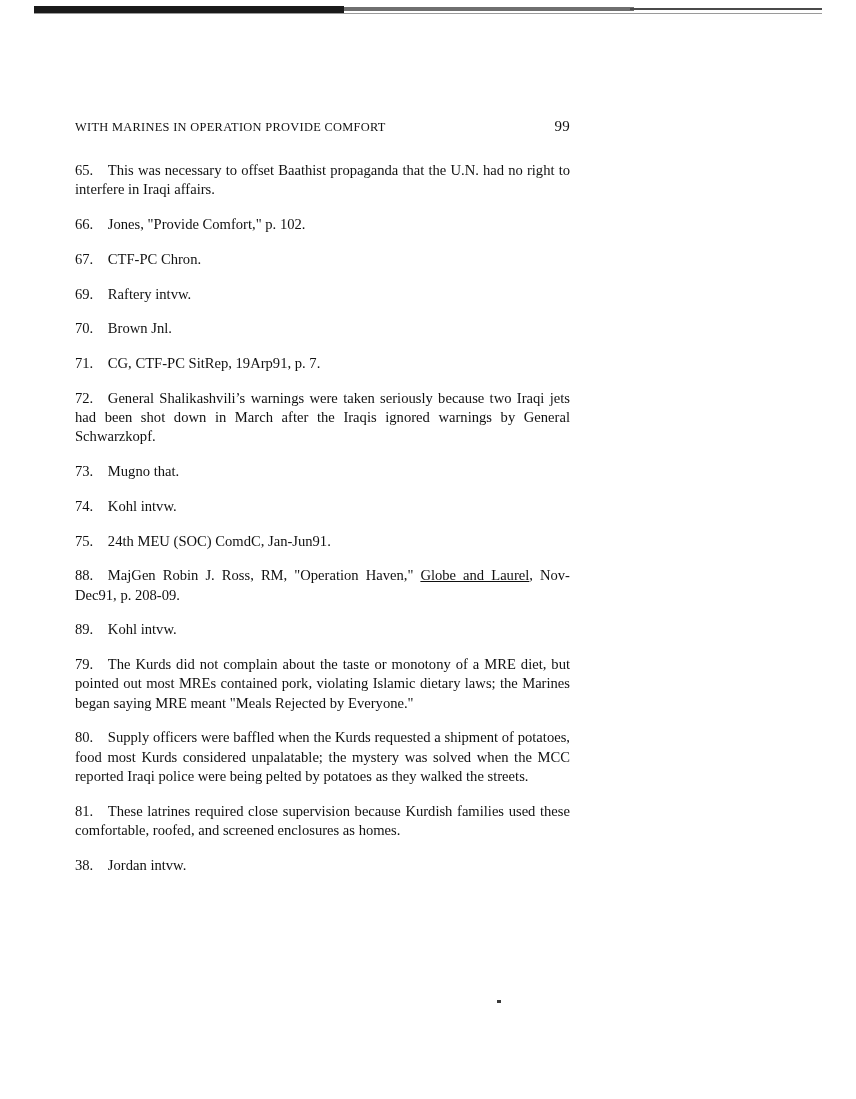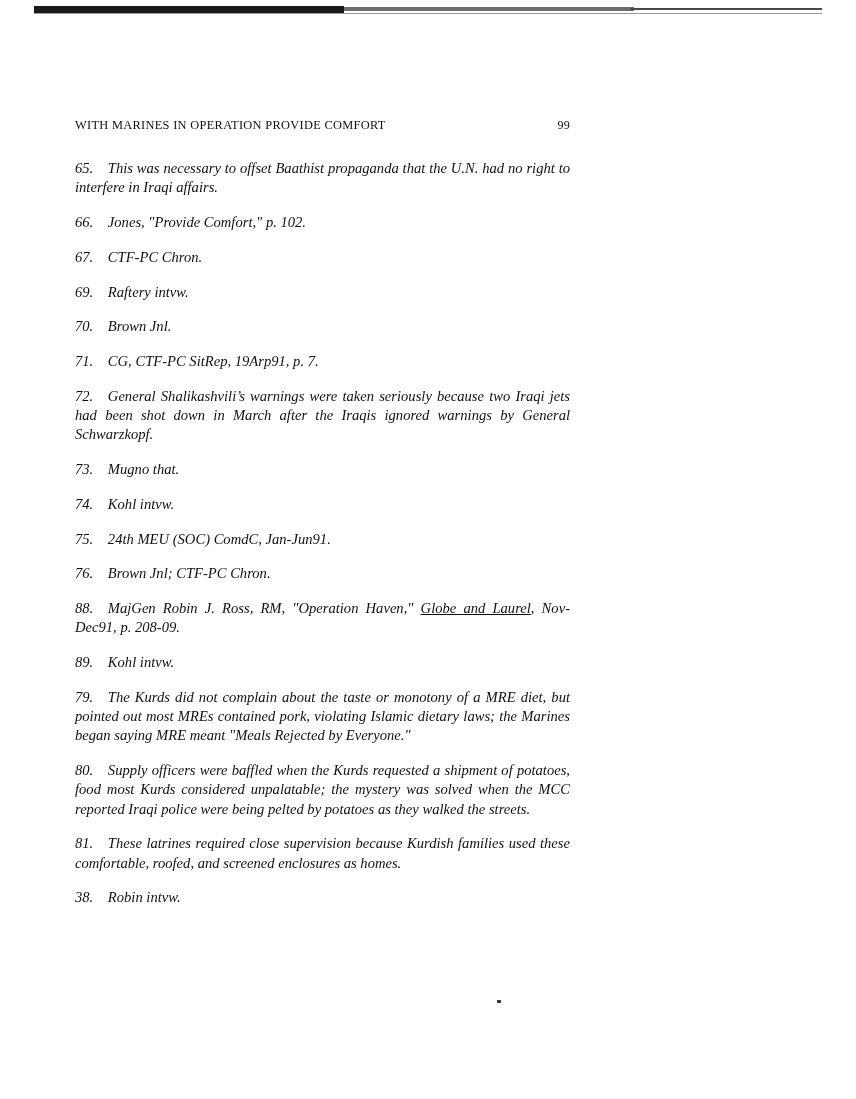--- a/index.html
+++ b/index.html
@@ -77,34 +77,33 @@
     margin-bottom: 26px;
   }
   .running-head .head-title {
     font-family: "Liberation Serif", serif;
     font-variant: small-caps;
     font-size: 12.4px;
     letter-spacing: 0.3px;
     white-space: nowrap;
   }
   .running-head .page-number {
-    font-size: 12px;
+    font-size: 15px;
     text-align: center;
   }
 
   .notes {
     font-size: 14.6px;
     line-height: 1.32;
     text-align: justify;
   }
   .note {
     margin: 0 0 15.5px 0;
     text-align: justify;
     text-justify: inter-word;
-    font-style: italic;
   }
   .note .num {
     white-space: nowrap;
   }
   .note u,
   .note .underline {
     text-decoration: underline;
   }
 
   .footer-mark {
@@ -137,24 +136,23 @@
       <p class="note"><span class="num">65.</span>  <span>This was necessary to offset Baathist propaganda that the U.N. had no right to interfere in Iraqi affairs.</span></p>
       <p class="note"><span class="num">66.</span>  <span>Jones, "Provide Comfort," p. 102.</span></p>
       <p class="note"><span class="num">67.</span>  <span>CTF-PC Chron.</span></p>
       <p class="note"><span class="num">69.</span>  <span>Raftery intvw.</span></p>
       <p class="note"><span class="num">70.</span>  <span>Brown Jnl.</span></p>
       <p class="note"><span class="num">71.</span>  <span>CG, CTF-PC SitRep, 19Arp91, p. 7.</span></p>
       <p class="note"><span class="num">72.</span>  <span>General Shalikashvili’s warnings were taken seriously because two Iraqi jets had been shot down in March after the Iraqis ignored warnings by General Schwarzkopf.</span></p>
       <p class="note"><span class="num">73.</span>  <span>Mugno that.</span></p>
       <p class="note"><span class="num">74.</span>  <span>Kohl intvw.</span></p>
       <p class="note"><span class="num">75.</span>  <span>24th MEU (SOC) ComdC, Jan-Jun91.</span></p>
-      <p class="note"><span class="num">76.</span>  <span>Brown Jnl; CTF-PC Chron.</span></p>
       <p class="note"><span class="num">88.</span>  <span>MajGen Robin J. Ross, RM, "Operation Haven," </span><span class="underline">Globe and Laurel</span><span>, Nov-Dec91, p. 208-09.</span></p>
       <p class="note"><span class="num">89.</span>  <span>Kohl intvw.</span></p>
       <p class="note"><span class="num">79.</span>  <span>The Kurds did not complain about the taste or monotony of a MRE diet, but pointed out most MREs contained pork, violating Islamic dietary laws;  the Marines began saying MRE meant "Meals Rejected by Everyone."</span></p>
       <p class="note"><span class="num">80.</span>  <span>Supply officers were baffled when the Kurds requested a shipment of potatoes, food most Kurds considered unpalatable; the mystery was solved when the MCC reported Iraqi police were being pelted by potatoes as they walked the streets.</span></p>
       <p class="note"><span class="num">81.</span>  <span>These latrines required close supervision because Kurdish families used these comfortable, roofed, and screened enclosures as homes.</span></p>
-      <p class="note"><span class="num">38.</span>  <span>Robin intvw.</span></p>
+      <p class="note"><span class="num">38.</span>  <span>Jordan intvw.</span></p>
     </div>
 
 </div>
 
 <div class="footer-mark"></div>
 
 </body></html>

